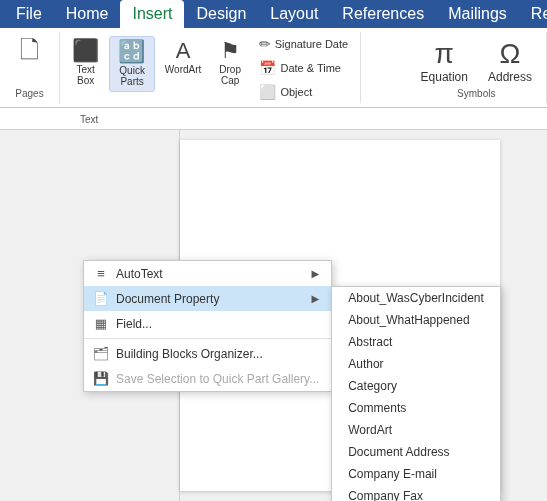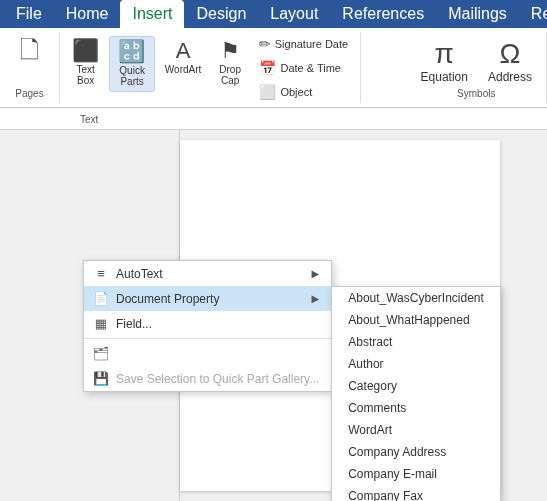--- a/index.html
+++ b/index.html
@@ -349,36 +349,37 @@
       <span class="chevron">▶</span>
 
       <div class="right-list" style="top:0; left:100%;">
         <div class="list-item">About_WasCyberIncident</div>
         <div class="list-item">About_WhatHappened</div>
         <div class="list-item">Abstract</div>
         <div class="list-item">Author</div>
         <div class="list-item">Category</div>
         <div class="list-item">Comments</div>
         <div class="list-item">WordArt</div>
-        <div class="list-item">Company Address</div>
+        <div class="list-item">Document Address</div>
         <div class="list-item">Company E-mail</div>
         <div class="list-item">Company Fax</div>
 
       </div>
     </div>
 
     <div class="menu-item">
       <span class="menu-icon">▦</span>
       <span>Field...</span>
     </div>
 
     <div class="menu-separator"></div>
 
     <div class="menu-item">
       <span class="menu-icon">🗂</span>
+      <span>Building Blocks Organizer...</span>
     </div>
 
     <div class="menu-item disabled">
       <span class="menu-icon">💾</span>
       <span>Save Selection to Quick Part Gallery...</span>
     </div>
 
   </div>
 </div>
 

